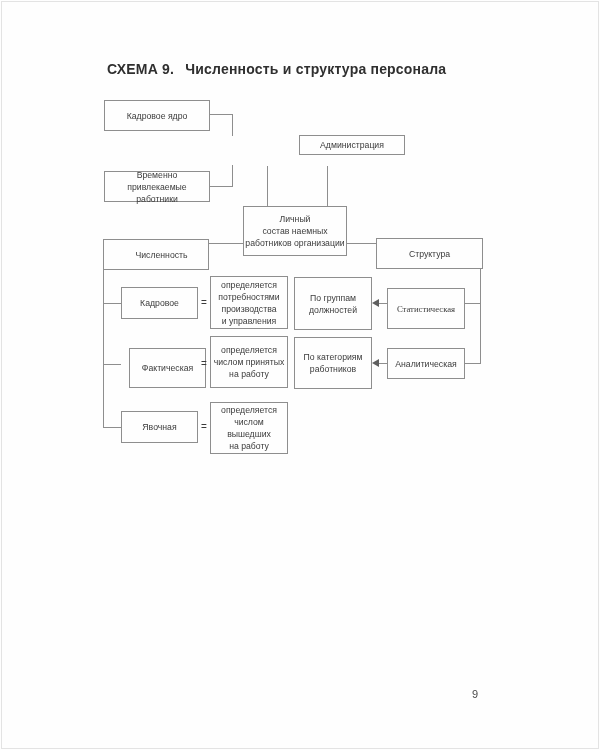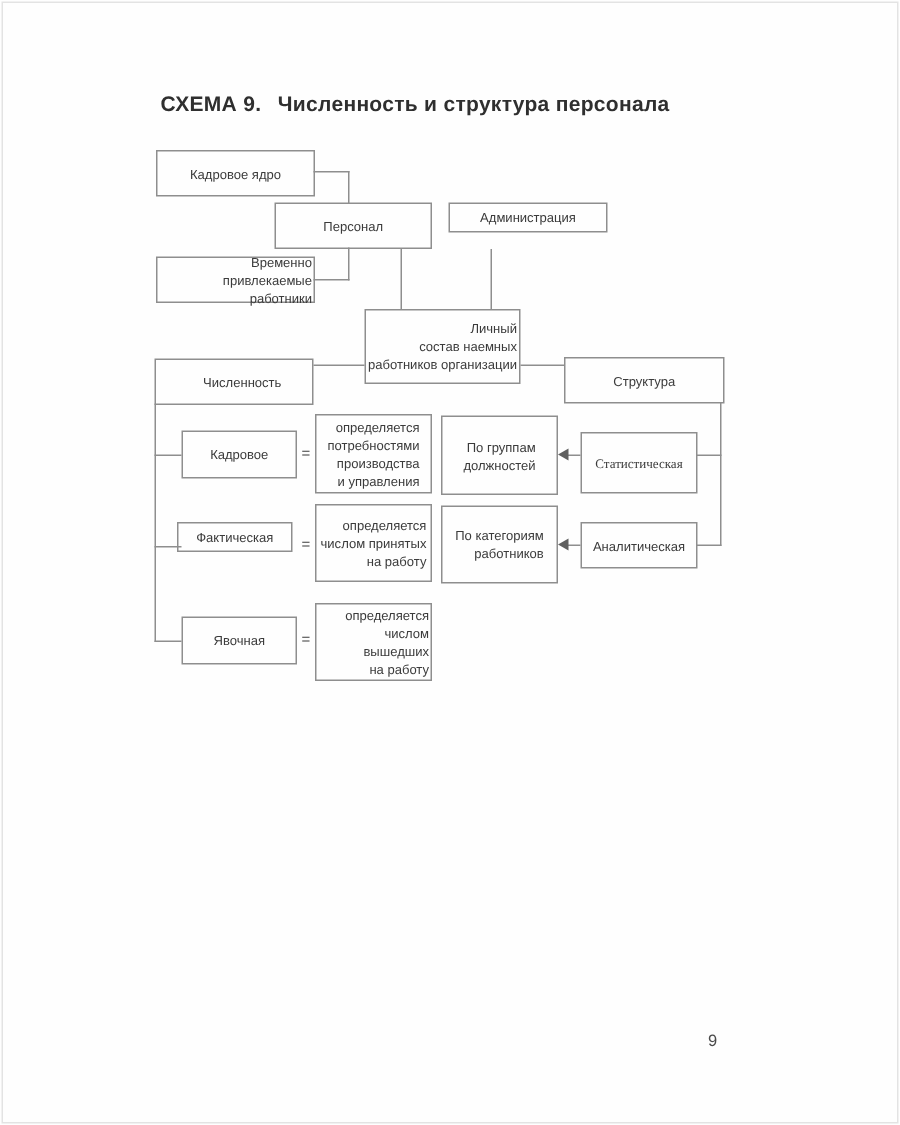--- a/index.html
+++ b/index.html
@@ -33,21 +33,21 @@
   }
   .title .title-label { margin-right: 11px; }
   .node {
     position: absolute;
     box-sizing: border-box;
     border: 1px solid #8e8e8e;
     background: #fefefe;
     display: flex;
     align-items: center;
     justify-content: center;
-    text-align: right;
+    text-align: center;
     font-size: 8.7px;
     line-height: 12px;
     color: #3b3b3b;
     white-space: pre-line;
     padding: 1px;
   }
   .line {
     position: absolute;
     background: #8e8e8e;
   }
@@ -82,21 +82,20 @@
 
 <div class="page">
   <div class="page-frame"></div>
 
   <div class="title">
     <span class="title-label">СХЕМА 9.</span><span>Численность и структура персонала</span>
   </div>
 
   <div class="node" style="left:104px; top:100px; width:106px; height:31px;">Кадровое ядро</div>
 
-  <div class="node" style="left:183px; top:135px; width:105px; height:31px;">Персонал</div>
 
   <div class="node" style="left:299px; top:135px; width:106px; height:20px;">Администрация</div>
 
   <div class="node" style="left:104px; top:171px; width:106px; height:31px;">Временно привлекаемые
 работники</div>
 
   <div class="node" style="left:243px; top:206px; width:104px; height:50px;">Личный
 состав наемных
 работников организации</div>
 
@@ -109,21 +108,21 @@
   <div class="node" style="left:210px; top:276px; width:78px; height:53px;">определяется
 потребностями
 производства
 и управления</div>
 
   <div class="node" style="left:294px; top:277px; width:78px; height:53px;">По группам
 должностей</div>
 
   <div class="node" style="left:387px; top:288px; width:78px; height:41px;font-family:Liberation Serif, serif;">Статистическая</div>
 
-  <div class="node" style="left:118px; top:348px; width:77px; height:20px;">Фактическая</div>
+  <div class="node" style="left:129px; top:348px; width:77px; height:40px;">Фактическая</div>
 
   <div class="node" style="left:210px; top:336px; width:78px; height:52px;">определяется
 числом принятых
 на работу</div>
 
   <div class="node" style="left:294px; top:337px; width:78px; height:52px;">По категориям
 работников</div>
 
   <div class="node" style="left:387px; top:348px; width:78px; height:31px;">Аналитическая</div>
 

